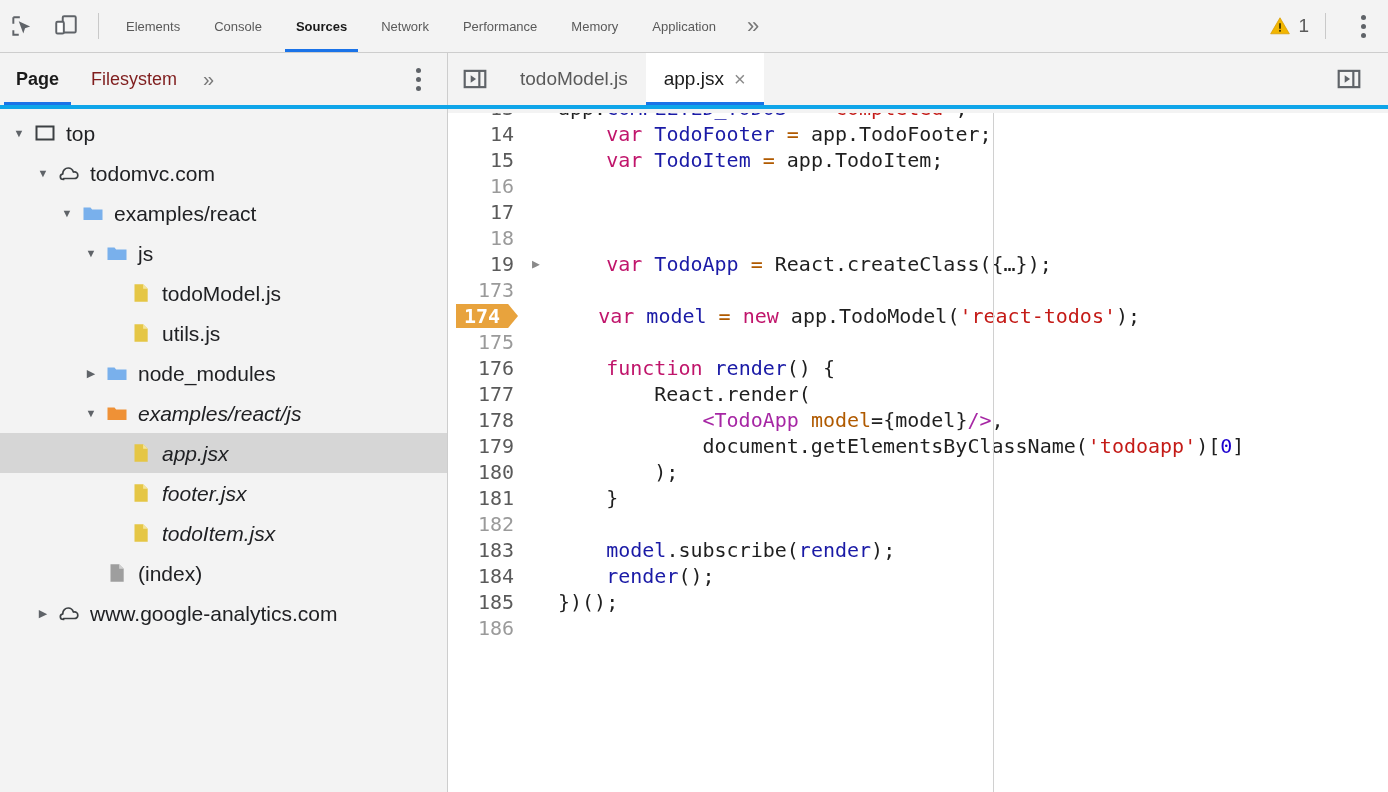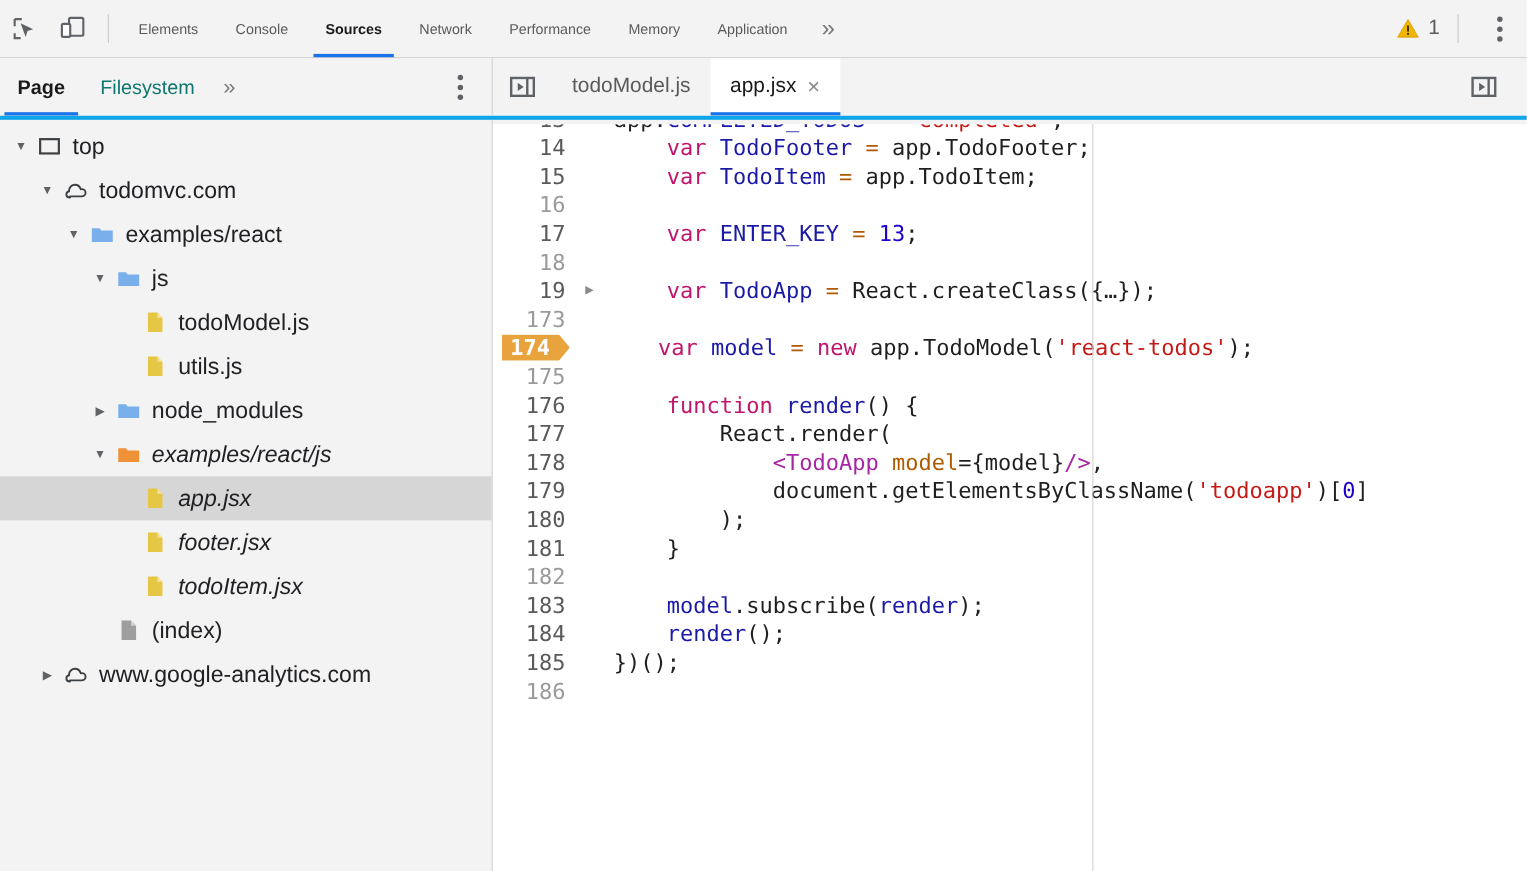--- a/index.html
+++ b/index.html
@@ -48,21 +48,21 @@
   
   .sub-toolbar{
     height:52px;min-height:52px;display:flex;align-items:stretch;
     background:#f3f3f3;border-bottom:4px solid #0ea5e9;
   }
   .nav-pane-tabs{
     width:447px;min-width:447px;display:flex;align-items:stretch;
     border-right:1px solid #cdcdcd;background:#f3f3f3;position:relative;
   }
   .sub-tab{
-    display:flex;align-items:center;padding:0 16px;font-size:18px;color:#0f766e;
+    display:flex;align-items:center;padding:0 16px;font-size:18px;color:#7f1d1d;
     cursor:pointer;position:relative;white-space:nowrap;
   }
   .sub-tab.active{color:#1a1a1a;font-weight:bold;}
   .sub-tab.active:after{
     content:"";position:absolute;left:4px;right:4px;bottom:0;height:3px;background:#1a73e8;
   }
   .sub-chev{display:flex;align-items:center;padding:0 10px;font-size:20px;color:#777;cursor:pointer;}
   .sub-kebab{
     margin-left:auto;width:34px;display:flex;flex-direction:column;align-items:center;
     justify-content:center;gap:4px;cursor:pointer;margin-right:12px;
@@ -408,21 +408,21 @@
         </div>
     </div>
 
     <div class="editor">
       <div class="code-scroll">
         <div id="code-root">
             <div class="code-line" style="margin-top: -14px;"><span class="ln solid">13</span><span class="fold"></span><span class="code-text"><span class="t-plain">app.</span><span class="t-var">COMPLETED_TODOS</span><span class="t-op"> = </span><span class="t-str">'completed'</span><span class="t-plain">;</span></span></div>
             <div class="code-line"><span class="ln solid">14</span><span class="fold"></span><span class="code-text"><span class="t-plain">    </span><span class="t-kw2">var</span><span class="t-plain"> </span><span class="t-var">TodoFooter</span><span class="t-op"> = </span><span class="t-plain">app.TodoFooter;</span></span></div>
             <div class="code-line"><span class="ln solid">15</span><span class="fold"></span><span class="code-text"><span class="t-plain">    </span><span class="t-kw2">var</span><span class="t-plain"> </span><span class="t-var">TodoItem</span><span class="t-op"> = </span><span class="t-plain">app.TodoItem;</span></span></div>
             <div class="code-line"><span class="ln">16</span><span class="fold"></span><span class="code-text"></span></div>
-            <div class="code-line"><span class="ln solid">17</span><span class="fold"></span><span class="code-text"><span class="t-plain">    </span><span class="t-kw2">var</span><span class="t-plain"> </span><span class="t-var">ENTER_KEY</span><span class="t-op"> = </span><span class="t-num">13</span><span class="t-plain">;</span></span></div>
+            <div class="code-line"><span class="ln solid">17</span><span class="fold"></span></div>
             <div class="code-line"><span class="ln">18</span><span class="fold"></span><span class="code-text"></span></div>
             <div class="code-line"><span class="ln solid">19</span><span class="fold">▶</span><span class="code-text"><span class="t-plain">    </span><span class="t-kw2">var</span><span class="t-plain"> </span><span class="t-var">TodoApp</span><span class="t-op"> = </span><span class="t-plain">React.createClass({…});</span></span></div>
             <div class="code-line"><span class="ln">173</span><span class="fold"></span><span class="code-text"></span></div>
             <div class="code-line exec"><span class="exec-badge"><span class="shape"></span><span class="num">174</span></span><span class="fold"></span><span class="code-text"><span class="t-plain">    </span><span class="t-kw2">var</span><span class="t-plain"> </span><span class="t-var">model</span><span class="t-op"> = </span><span class="t-kw2">new</span><span class="t-plain"> app.TodoModel(</span><span class="t-str">'react-todos'</span><span class="t-plain">);</span></span></div>
             <div class="code-line"><span class="ln">175</span><span class="fold"></span><span class="code-text"></span></div>
             <div class="code-line"><span class="ln solid">176</span><span class="fold"></span><span class="code-text"><span class="t-plain">    </span><span class="t-kw2">function</span><span class="t-plain"> </span><span class="t-fn">render</span><span class="t-plain">() {</span></span></div>
             <div class="code-line"><span class="ln solid">177</span><span class="fold"></span><span class="code-text"><span class="t-plain">        React.render(</span></span></div>
             <div class="code-line"><span class="ln solid">178</span><span class="fold"></span><span class="code-text"><span class="t-plain">            </span><span class="t-tag">&lt;TodoApp</span><span class="t-plain"> </span><span class="t-attr">model</span><span class="t-plain">=</span><span class="t-plain">{model}</span><span class="t-tag">/&gt;</span><span class="t-plain">,</span></span></div>
             <div class="code-line"><span class="ln solid">179</span><span class="fold"></span><span class="code-text"><span class="t-plain">            document.getElementsByClassName(</span><span class="t-str">'todoapp'</span><span class="t-plain">)[</span><span class="t-num">0</span><span class="t-plain">]</span></span></div>
             <div class="code-line"><span class="ln solid">180</span><span class="fold"></span><span class="code-text"><span class="t-plain">        );</span></span></div>

